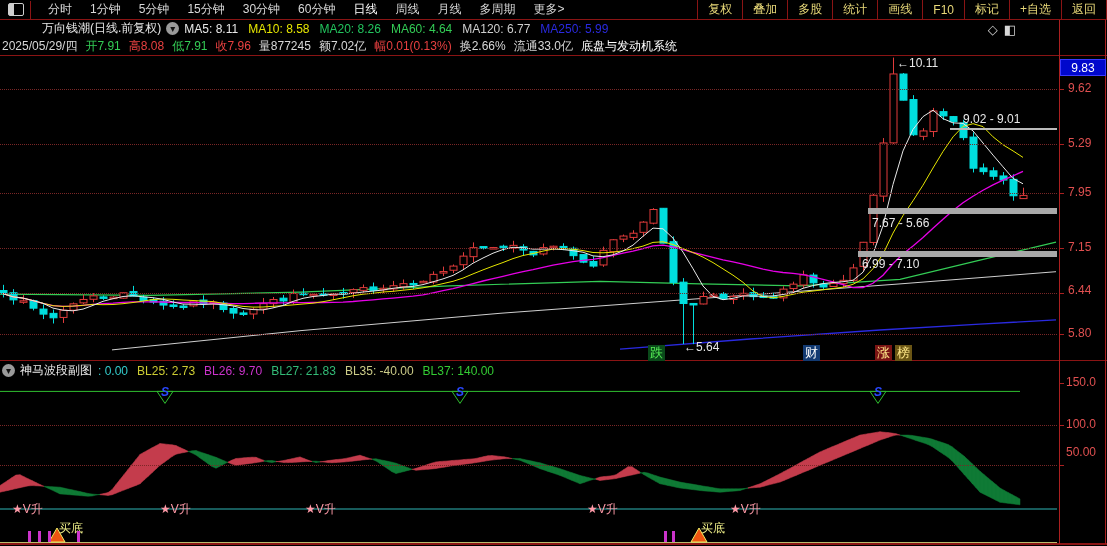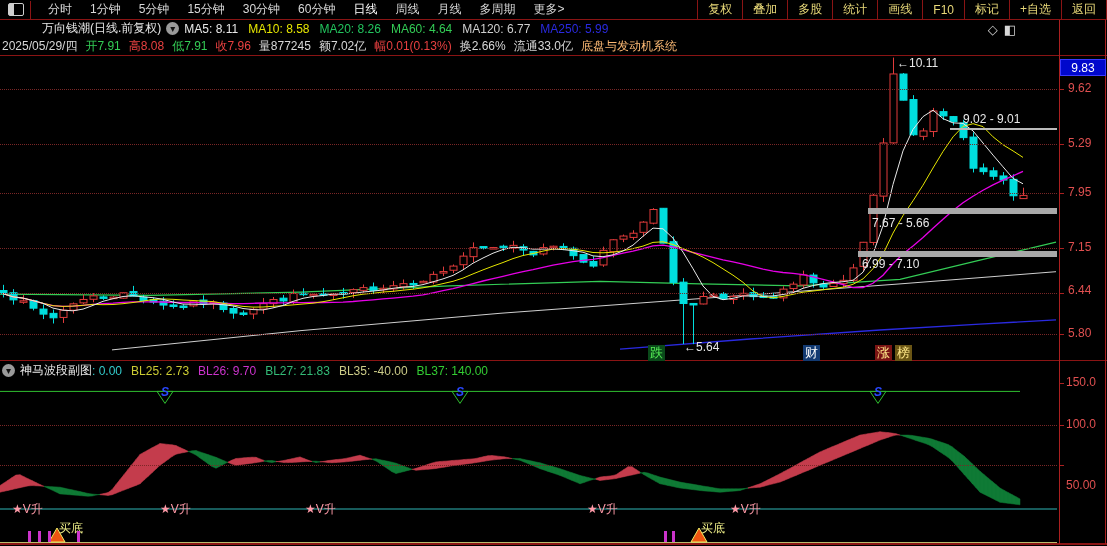--- a/index.html
+++ b/index.html
@@ -93,21 +93,21 @@
         <span class="ival" style="color: rgb(51, 204, 85);">开7.91</span>
         <span class="ival" style="color: rgb(232, 64, 64);">高8.08</span>
         <span class="ival" style="color: rgb(51, 204, 85);">低7.91</span>
         <span class="ival" style="color: rgb(232, 64, 64);">收7.96</span>
         <span class="ival" style="color: rgb(216, 216, 216);">量877245</span>
         <span class="ival" style="color: rgb(216, 216, 216);">额7.02亿</span>
         <span class="ival" style="color: rgb(232, 64, 64);">幅0.01(0.13%)</span>
         <span class="ival" style="color: rgb(216, 216, 216);">换2.66%</span>
         <span class="ival" style="color: rgb(216, 216, 216);">流通33.0亿</span>
       </span>
-    <span class="ival" style="color:#fdba74;">底盘与发动机系统</span>
+    <span class="ival" style="color:#ffffff;">底盘与发动机系统</span>
   </div>
 
   <svg id="main-svg" class="abs" style="left:0;top:56px;" width="1059" height="304">
       <polyline points="620,293.2 750,283.0 880,274.0 980,268.2 1056,263.8" fill="none" stroke="#2a2ae0" stroke-width="1.3"></polyline>
       <polyline points="112,293.9 300,274.7 500,257.3 700,242.6 900,227.9 1056,215.7" fill="none" stroke="#cfcfcf" stroke-width="1"></polyline>
       <polyline points="0,238.1 150,239.4 300,236.2 450,229.8 600,225.3 700,227.9 800,229.8 900,223.4 980,204.1 1056,186.2" fill="none" stroke="#33cc55" stroke-width="1.2"></polyline>
       <line x1="3.5" y1="228.83715322158574" x2="3.5" y2="241.48165846517372" stroke="#00dede" stroke-width="1"></line>
       <rect x="0" y="234.52697527906014" width="7" height="3.204999999999984" fill="#00dede" stroke="#00dede" stroke-width="1"></rect>
       <line x1="13.5" y1="233.15255754891828" x2="13.5" y2="248.64113412663917" stroke="#00dede" stroke-width="1"></line>
       <rect x="10" y="236.7547148807111" width="7" height="7.097347931341034" fill="#00dede" stroke="#00dede" stroke-width="1"></rect>
@@ -595,21 +595,21 @@
       <rect x="38" y="150" width="3" height="11" fill="#cc33cc"></rect>
       <rect x="48" y="150" width="3" height="11" fill="#cc33cc"></rect>
       <rect x="77" y="150" width="3" height="11" fill="#cc33cc"></rect>
       <rect x="664" y="150" width="3" height="11" fill="#cc33cc"></rect>
       <rect x="672" y="150" width="3" height="11" fill="#cc33cc"></rect>
     </svg>
 
   <div id="sub-header" class="abs" style="left:0;top:362px;width:1059px;height:17px;display:flex;align-items:center;color:#e8e8e8;">
     <span class="chev-circle" style="margin-left:2px;">▾</span>
     <span>神马波段副图</span>
-    <span id="sub-values" style="display:flex;">
+    <span id="sub-values" style="display:flex;margin-left:6px;">
         <span class="mval" style="color: rgb(51, 204, 204); margin-right: 9px;">: 0.00</span>
         <span class="mval" style="color: rgb(204, 204, 51); margin-right: 9px;">BL25: 2.73</span>
         <span class="mval" style="color: rgb(204, 51, 204); margin-right: 9px;">BL26: 9.70</span>
         <span class="mval" style="color: rgb(51, 187, 119); margin-right: 9px;">BL27: 21.83</span>
         <span class="mval" style="color: rgb(204, 204, 136); margin-right: 9px;">BL35: -40.00</span>
         <span class="mval" style="color: rgb(51, 204, 51); margin-right: 9px;">BL37: 140.00</span>
       </span>
   </div>
 
   <div id="overlay-root"></div>
@@ -636,21 +636,21 @@
     <div class="axis-label" style="left: 1068px; top: 283px; text-align: center;">6.44</div>
     <div class="tick" style="left: 1059px; top: 334px;"></div>
     <div class="axis-label" style="left: 1068px; top: 326px;">5.80</div>
     <div id="price-badge">9.83</div>
     <div class="tick" style="left: 1059px; top: 383px;"></div>
     <div class="axis-label" style="left: 1066px; top: 375px;">150.0</div>
     <div class="tick" style="left: 1059px; top: 425px;"></div>
     <div class="axis-label" style="left: 1066px; top: 417px;">100.0</div>
     <div class="grid" style="left: 0px; top: 425px; width: 1057px;"></div>
     <div class="tick" style="left: 1059px; top: 465px;"></div>
-    <div class="axis-label" style="left: 1066px; top: 478px;">50.00</div>
+    <div class="axis-label" style="left: 1066px; top: 445px;">50.00</div>
     <div class="grid" style="left: 0px; top: 465px; width: 1057px;"></div>
     <div class="zone" style="left: 868px; top: 208px; width: 189px; height: 6px;"></div>
     <div class="zone" style="left: 858px; top: 251px; width: 199px; height: 6px;"></div>
     <div style="position: absolute; left: 950px; top: 128px; width: 107px; height: 2px; background: rgb(187, 187, 187);"></div>
     <div class="ann" style="left: 897px; top: 56px;">←10.11</div>
     <div class="ann" style="left: 963px; top: 112px;">9.02 - 9.01</div>
     <div class="ann" style="left: 872px; top: 216px;">7.67 - 5.66</div>
     <div class="ann" style="left: 862px; top: 257px;">6.99 - 7.10</div>
     <div class="ann" style="left: 684px; top: 340px;">←5.64</div>
     <div class="badge" style="left: 648px; top: 345px; background: rgb(10, 74, 26); color: rgb(85, 238, 85);">跌</div>

